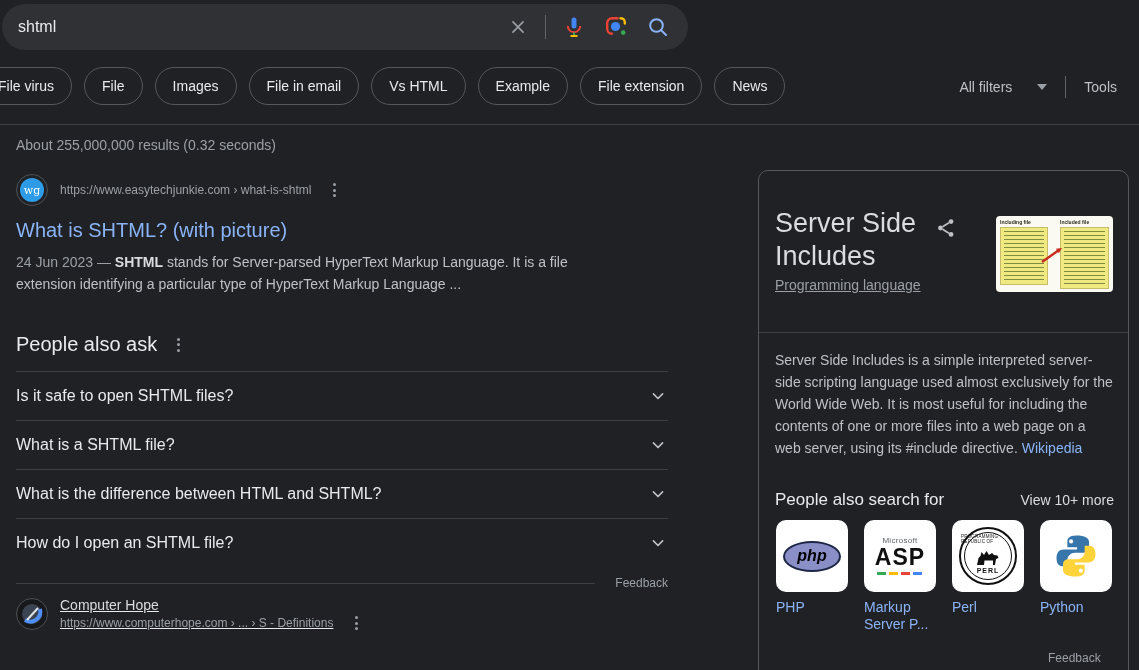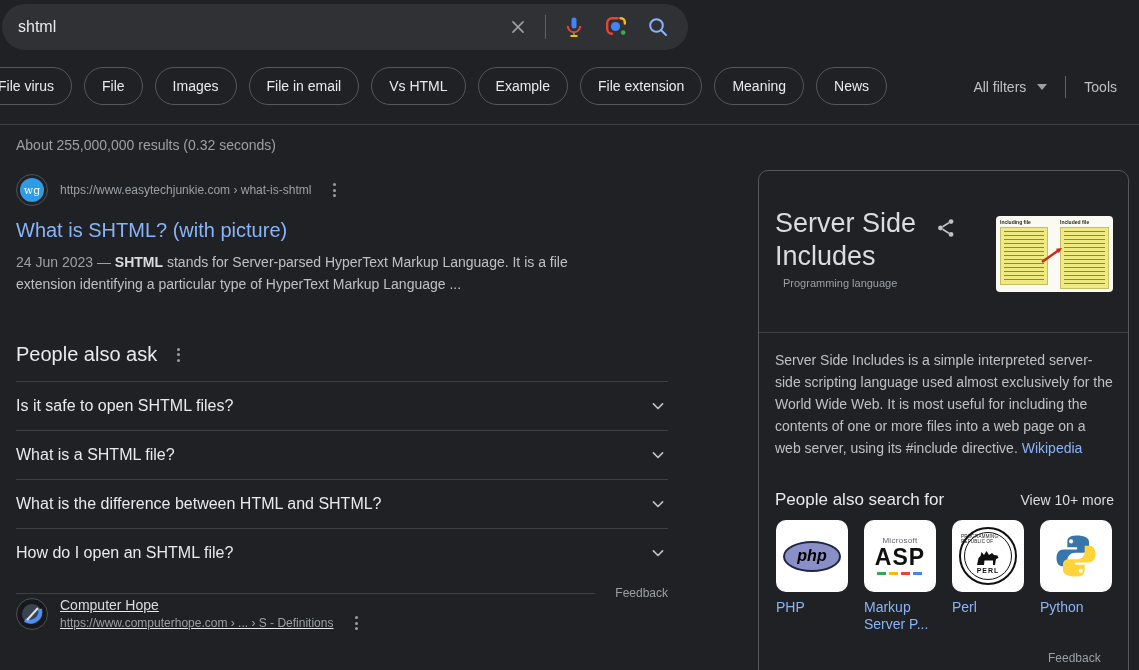--- a/index.html
+++ b/index.html
@@ -23,21 +23,21 @@
   .sb-divider { width:1px; height:24px; background:#5f6368; margin:0 16px; }
   .sb-gap { margin-left:18px; }
   
   .chips { position:absolute; left:-20px; top:67px; display:flex; gap:12px; white-space:nowrap; }
   .chip {
     height:38px; border:1px solid #54575b; border-radius:19px;
     background:transparent; color:#e8eaed; font-size:14px;
     display:flex; align-items:center; padding:0 17px; cursor:pointer;
   }
   .filters-area { position:absolute; top:76px; right:22px; display:flex; align-items:center; }
-  .all-filters { display:flex; align-items:center; gap:11px; font-size:14px; color:#bdc1c6; cursor:pointer; }
+  .all-filters { display:flex; align-items:center; gap:25px; font-size:14px; color:#bdc1c6; cursor:pointer; }
   .caret { width:0; height:0; border-left:5px solid transparent; border-right:5px solid transparent; border-top:6px solid #9aa0a6; }
   .filters-divider { width:1px; height:22px; background:#5f6368; margin:0 18px; }
   .tools { font-size:14px; color:#bdc1c6; cursor:pointer; }
   .header-rule { position:absolute; left:0; top:124px; width:1139px; height:1px; background:#3c4043; }
   
   .stats { position:absolute; left:16px; top:137px; font-size:14px; color:#9aa0a6; }
   .result { position:absolute; left:16px; width:620px; }
   .r1 { top:174px; }
   .r2 { top:596px;text-decoration:underline; }
   .result-head { display:flex; align-items:center; gap:12px; }
@@ -52,21 +52,21 @@
   }
   .site-name { font-size:14px; color:#dadce0; line-height:18px; }
   .site-url { font-size:12px; color:#9aa0a6; line-height:17px; display:flex; align-items:center; gap:20px; }
   .kebab { display:inline-flex; flex-direction:column; gap:2.5px; cursor:pointer; padding:2px; }
   .kebab i { width:3px; height:3px; border-radius:50%; background:#9aa0a6; }
   .result-title { display:inline-block; margin-top:13px; font-size:20px; color:#8ab4f8; text-decoration:none; cursor:pointer; }
   .snippet { margin-top:9px; width:572px; font-size:14px; line-height:22px; color:#bdc1c6; }
   .snip-date { color:#9aa0a6; }
   .snip-bold { font-weight:bold; color:#dadce0; }
   
-  .paa { position:absolute; left:16px; top:343px; width:652px; }
+  .paa { position:absolute; left:16px; top:333px; width:652px; }
   .paa-head { display:flex; align-items:center; gap:18px; }
   .paa-title { font-size:20px; color:#e8eaed; }
   .paa-list { margin-top:15px; }
   .paa-item {
     border-top:1px solid #3c4043; height:49px;
     display:flex; align-items:center; justify-content:space-between;
     font-size:16px; color:#e8eaed; cursor:pointer;
   }
   .paa-footer { display:flex; align-items:center; height:16px; margin-top:8px; }
   .paa-footer-line { flex:1; height:1px; background:#3c4043; margin-right:20px; }
@@ -84,21 +84,21 @@
   }
   .kp-img-label { position:absolute; top:3px; font-size:5px; font-weight:bold; color:#2b2b1e; }
   .kp-img-label.l1 { left:4px; } .kp-img-label.l2 { left:64px; }
   .code-box {
     position:absolute; background:#efe982; border:1px solid #c5bd67;
   }
   .code-box .lines {
     position:absolute; inset:3px;
     background:repeating-linear-gradient(to bottom, rgba(70,90,30,0.65) 0 1px, rgba(0,0,0,0) 1px 4px);
   }
-  .kp-subtitle { position:absolute; left:24px; top:106px; font-size:11px; color:#9aa0a6; }
+  .kp-subtitle { position:absolute; left:16px; top:106px; font-size:14px; color:#9aa0a6;text-decoration:underline; }
   .kp-rule { position:absolute; left:0; top:161px; width:100%; height:1px; background:#3c4043; }
   .kp-desc { position:absolute; left:16px; top:178px; width:340px; font-size:14px; line-height:22px; color:#bdc1c6; }
   .kp-link { color:#8ab4f8; text-decoration:none; cursor:pointer; }
   .kp-pasf-head { position:absolute; left:16px; top:319px; width:339px; display:flex; justify-content:space-between; align-items:baseline; }
   .kp-pasf-title { font-size:17px; font-weight:500; color:#e8eaed; }
   .kp-viewmore { font-size:14px; color:#dadce0; cursor:pointer; }
   .kp-tiles { position:absolute; left:17px; top:349px; display:flex; gap:16px; }
   .tile-col { width:72px; cursor:pointer; }
   .tile {
     width:72px; height:72px; background:#fff; border-radius:10px;
@@ -181,23 +181,20 @@
       <span>File in email</span>
     </button>
   <button class="chip">
       <span>Vs HTML</span>
     </button>
   <button class="chip">
       <span>Example</span>
     </button>
   <button class="chip">
       <span>File extension</span>
-    </button>
-  <button class="chip">
-      <span>Meaning</span>
     </button>
   <button class="chip">
       <span>News</span>
     </button>
 </div>
 
 <div class="filters-area">
   <div class="all-filters">
     <span>All filters</span>
     <span class="caret"></span>

